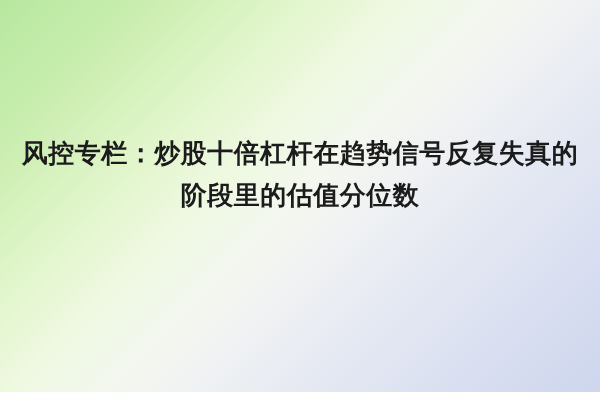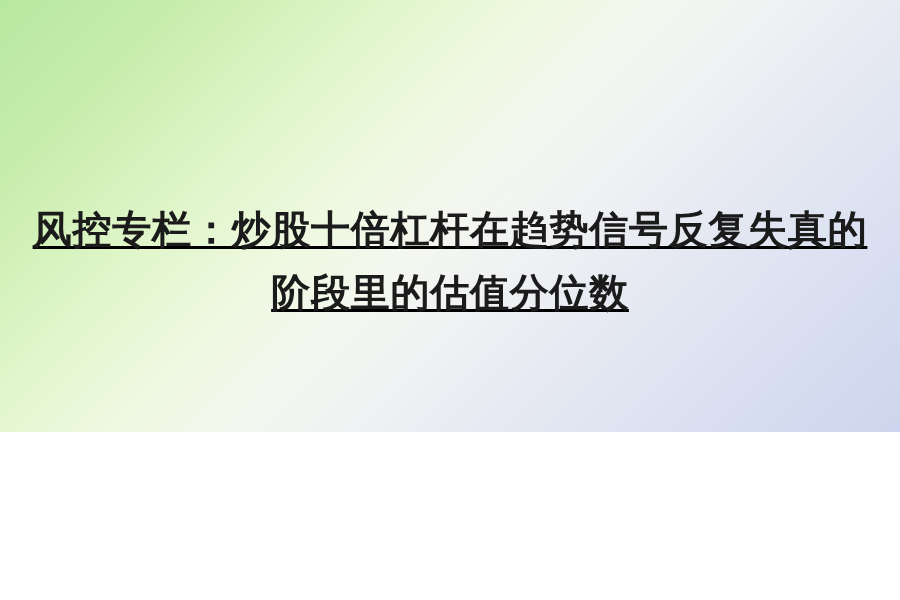--- a/index.html
+++ b/index.html
@@ -8,37 +8,36 @@
   }
   body {
     width: 600px;
     height: 400px;
     overflow: hidden;
     font-family: "Liberation Sans", sans-serif;
   }
   .banner {
     position: relative;
     width: 600px;
-    height: 288px;
+    height: 392px;
     box-sizing: border-box;
     background: linear-gradient(135deg,
         #b7e8a0 0%,
         #c8edad 14%,
         #dff5c8 28%,
         #eef9e0 40%,
         #f4f7ef 50%,
         #f0f2f3 58%,
         #e7eaf2 68%,
         #dfe4f2 78%,
         #d7ddf0 88%,
         #cdd6ee 100%);
     display: flex;
     align-items: flex-start;
     justify-content: center;
-    text-decoration: underline;
   }
   .title-wrap {
     width: 560px;
     margin-top: 132px;
     text-align: center;
   }
   .title {
     font-size: 26px;
     line-height: 42px;
     font-weight: 700;

